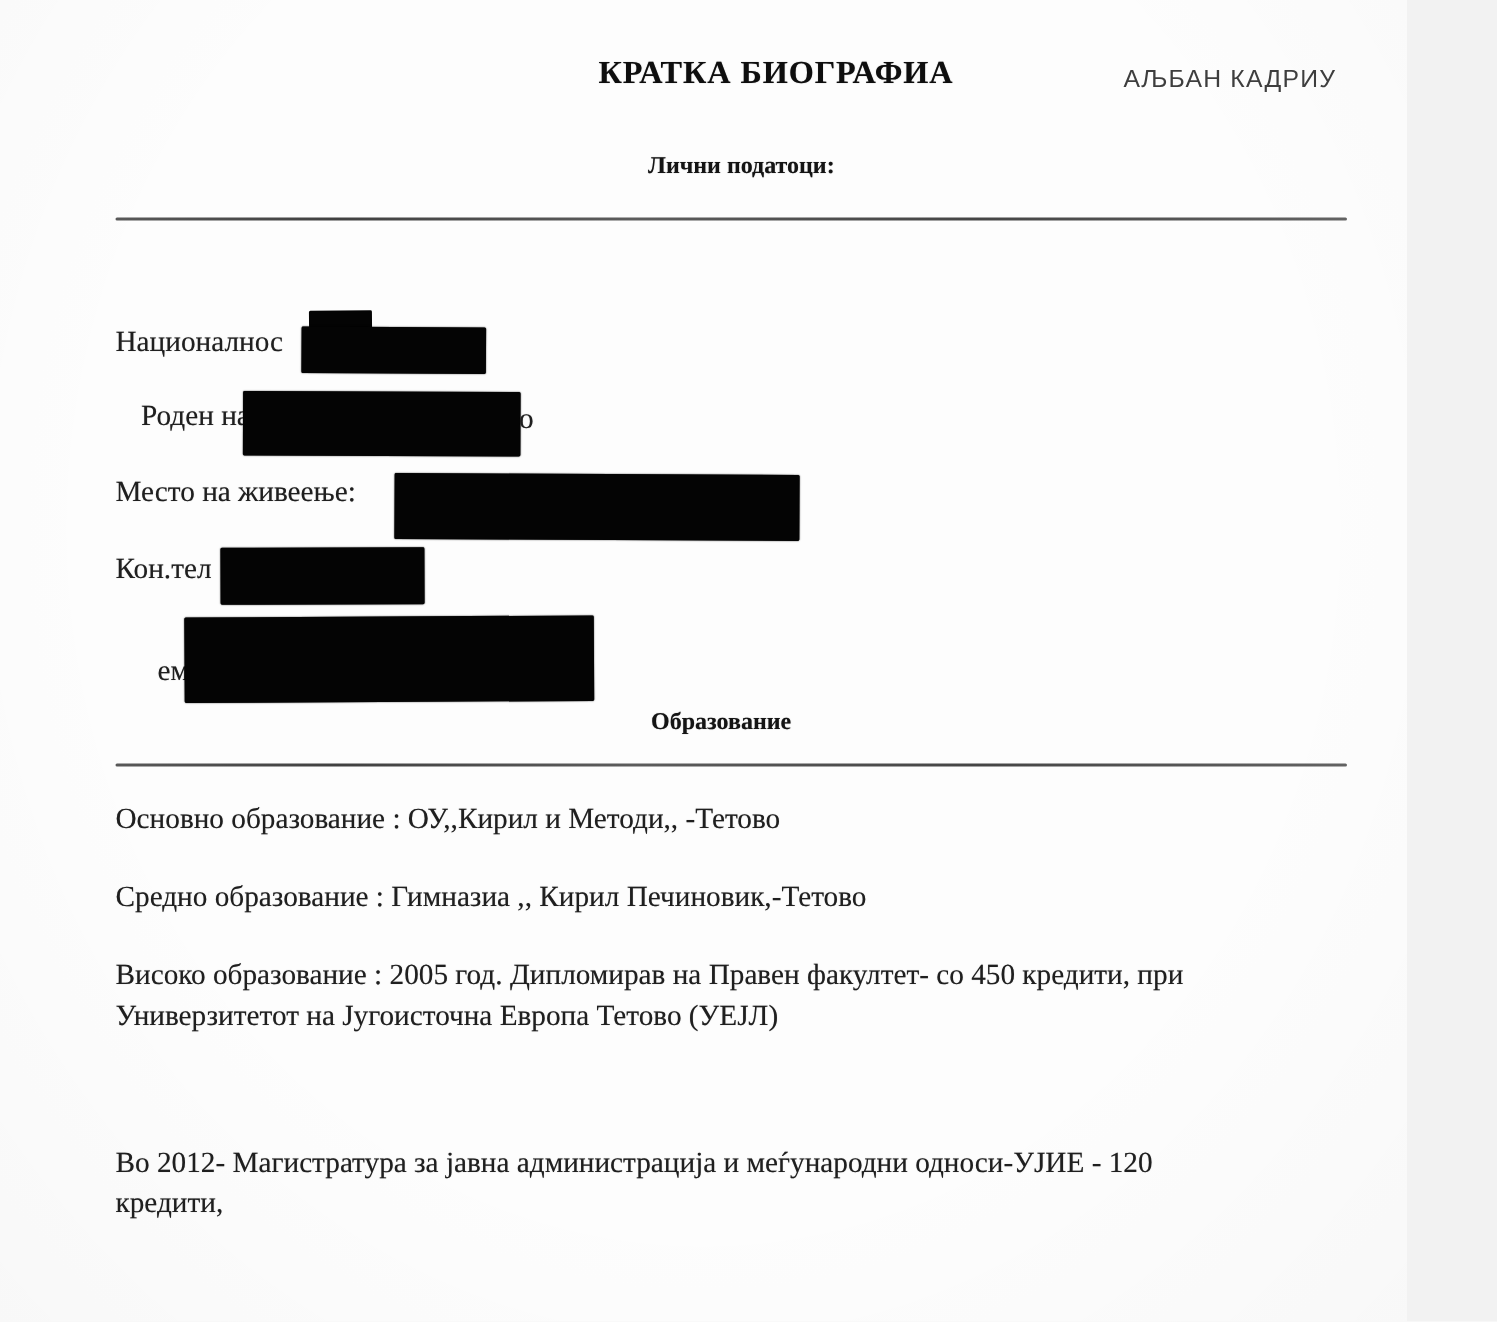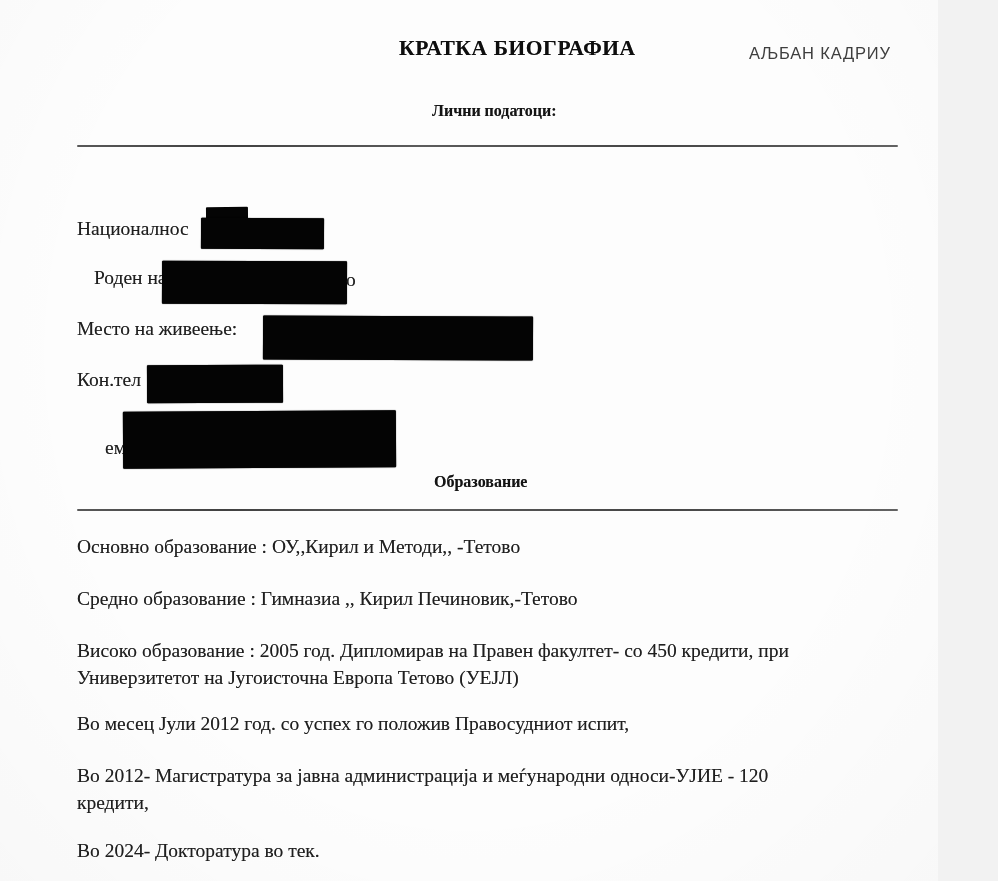--- a/index.html
+++ b/index.html
@@ -90,18 +90,16 @@
   <div class="abs body-text" style="left:77px; top:436px;margin-left:28px;">емаил</div>
   <div class="abs redaction" style="left:123px; top:411px; width:273px; height:57px; transform:rotate(-0.3deg);"></div>
 
   <div class="abs section-heading" style="left:434px; top:473px;">Образование</div>
   <div class="abs rule" style="left:77px; top:509px; width:821px;"></div>
 
   <div class="abs body-text" style="left:77px; top:535px;">Основно образование : ОУ,,Кирил и Методи,, -Тетово</div>
   <div class="abs body-text" style="left:77px; top:587px;">Средно образование : Гимназиа ,, Кирил Печиновик,-Тетово</div>
   <div class="abs body-text" style="left:77px; top:639px;">Високо образование : 2005 год. Дипломирав на Правен факултет- со 450 кредити, при</div>
   <div class="abs body-text" style="left:77px; top:666px;">Универзитетот на Југоисточна Европа Тетово (УЕЈЛ)</div>
-  <div class="abs body-text" style="left:77px; top:712px;">Во месец Јули 2012 год. со успех го положив Правосудниот испит,</div>
   <div class="abs body-text" style="left:77px; top:764px;">Во 2012- Магистратура за јавна администрација и меѓународни односи-УЈИЕ - 120</div>
   <div class="abs body-text" style="left:77px; top:791px;">кредити,</div>
-  <div class="abs body-text" style="left:77px; top:839px;">Во 2024- Докторатура во тек.</div>
 
 </div>
 
 </body></html>

